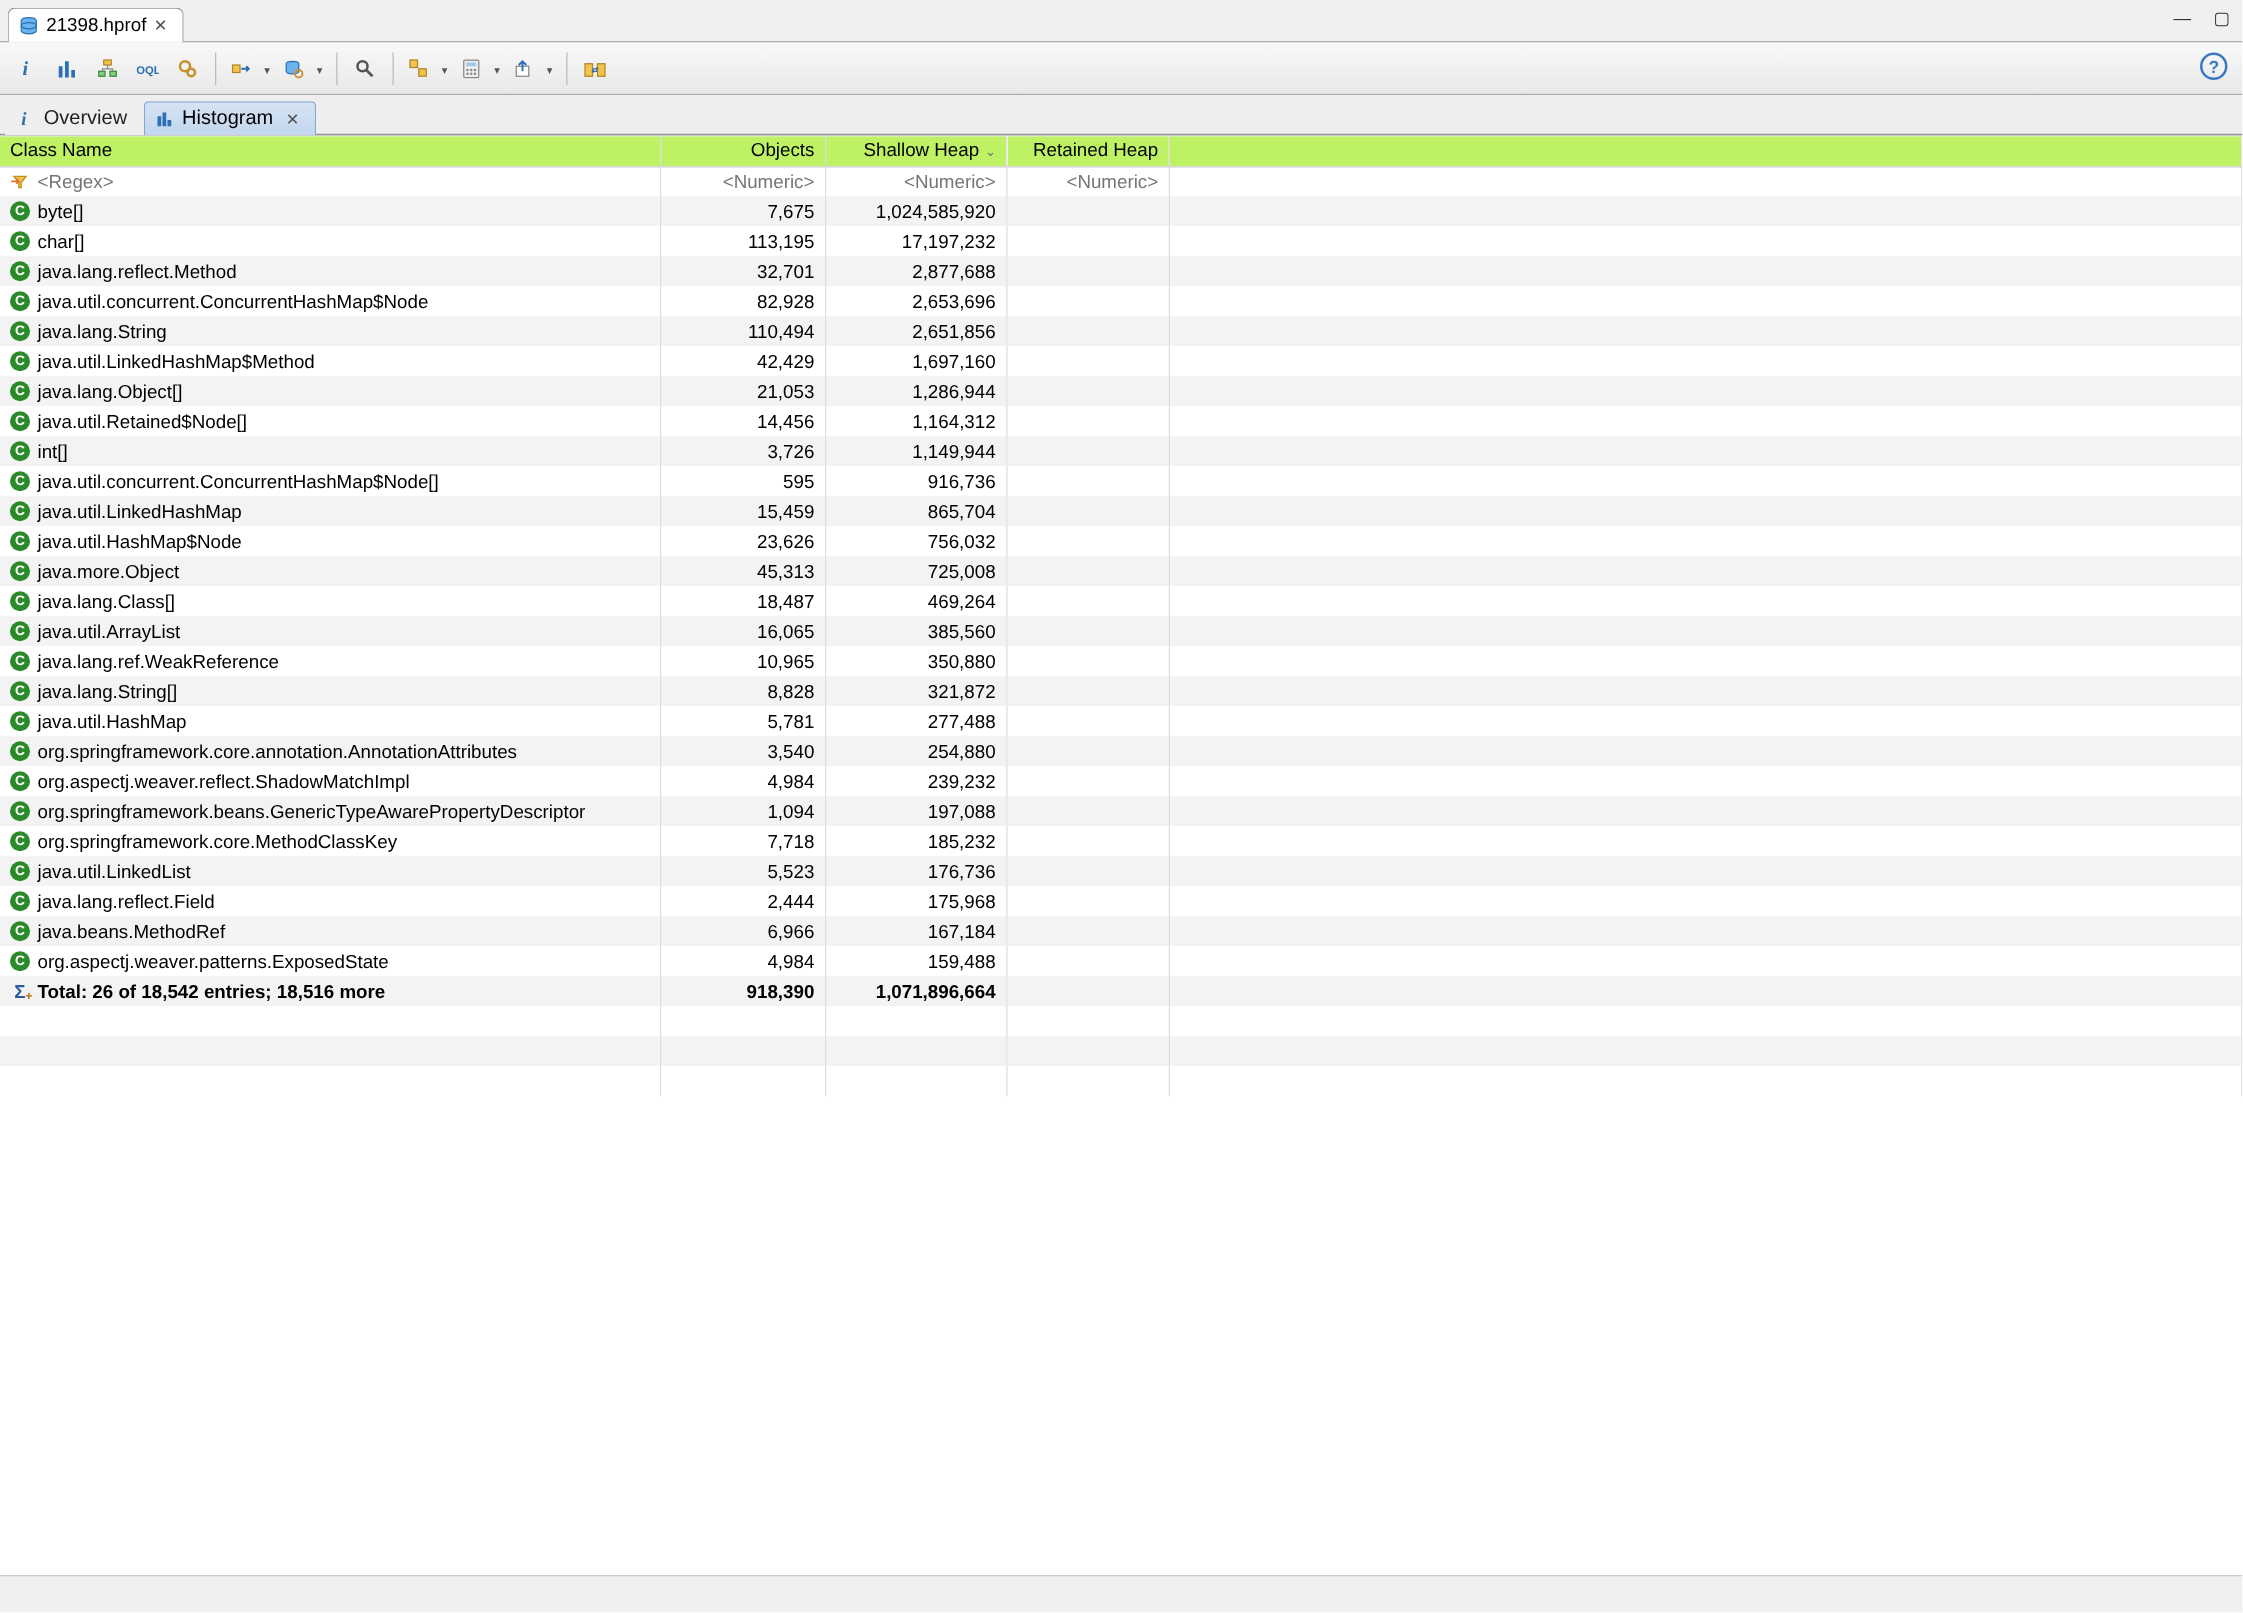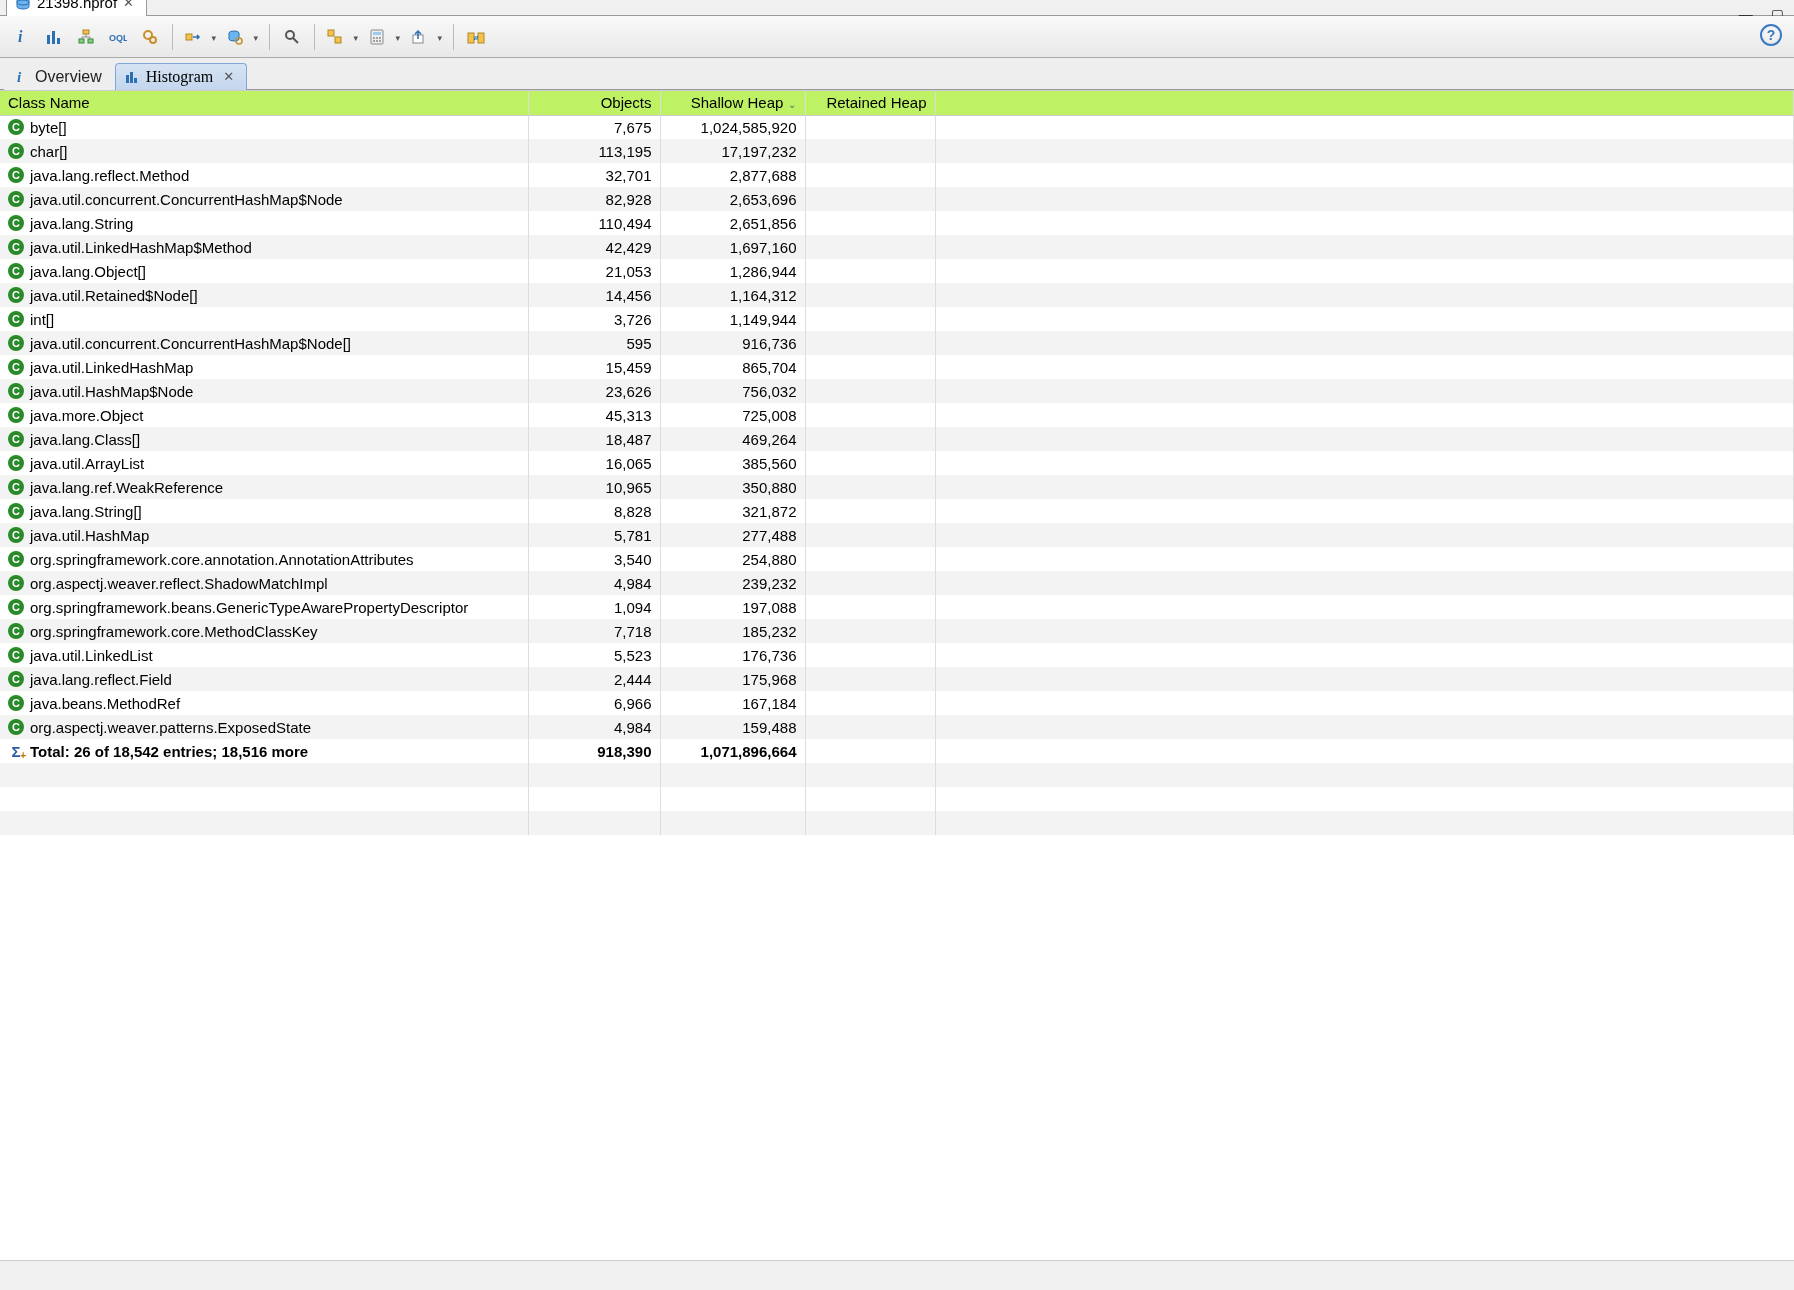--- a/index.html
+++ b/index.html
@@ -10,21 +10,21 @@
     color: #000;
     width: 1794px;
     height: 1290px;
     overflow: hidden;
     display: flex;
     flex-direction: column;
   }
 
   
   .file-tab-bar {
-    height: 16px;
+    height: 34px;
     background: #f0f0f0;
     display: flex;
     align-items: flex-end;
     position: relative;
     border-bottom: 1px solid #999;
   }
   .file-tab {
     display: flex;
     align-items: center;
     gap: 6px;
@@ -109,21 +109,20 @@
   }
   .subtab.inactive {
     background: #eee;
     color: #222;
   }
   .subtab.active {
     background: linear-gradient(#d6e3f3,#c3d6ee);
     border: 1px solid #7fa7d6;
     border-bottom: none;
     border-radius: 4px 4px 0 0;
-    font-family: Liberation Serif, serif;
   }
   .subtab .st-icon { width:16px; height:16px; display:flex; align-items:center; justify-content:center;}
   .subtab .close-x { font-size:13px; color:#555; margin-left:4px;}
 
   
   .table-wrap {
     flex: 1;
     overflow: hidden;
     border-top: 1px solid #ccc;
   }
@@ -340,20 +339,37 @@
     <thead>
       <tr>
         <th><span>Class Name</span></th>
         <th class="right"><span>Objects</span></th>
         <th class="right"><span>Shallow Heap</span><span class="sort"> ⌄</span></th>
         <th class="right"><span>Retained Heap</span></th>
         <th></th>
       </tr>
     </thead>
     <tbody id="tbody">
+      <tr class="row-filter">
+        <td>
+          <div class="name-cell">
+            <span>
+              <svg width="16" height="16">
+                <path d="M3 4 h10 l-4 5 v4 h-2 v-4 z" fill="#f2c050" stroke="#c09020"></path>
+                <path d="M1 8 h6 m-2 -2 l2 2 l-2 2" stroke="#e07030" fill="none" stroke-width="1.4"></path>
+              </svg>
+            </span>
+            <input class="name-in" placeholder="&lt;Regex&gt;" style="">
+          </div>
+        </td>
+        <td class="right"><input placeholder="&lt;Numeric&gt;" style=""></td>
+        <td class="right"><input placeholder="&lt;Numeric&gt;" style=""></td>
+        <td class="right"><input placeholder="&lt;Numeric&gt;" style=""></td>
+        <td></td>
+      </tr>
     <tr>
           <td>
             <div class="class-cell">
               <span class="c-icon">C</span>
               <span>byte[]</span>
             </div>
           </td>
           <td class="right">7,675</td>
           <td class="right">1,024,585,920</td>
           <td class="right"></td>

